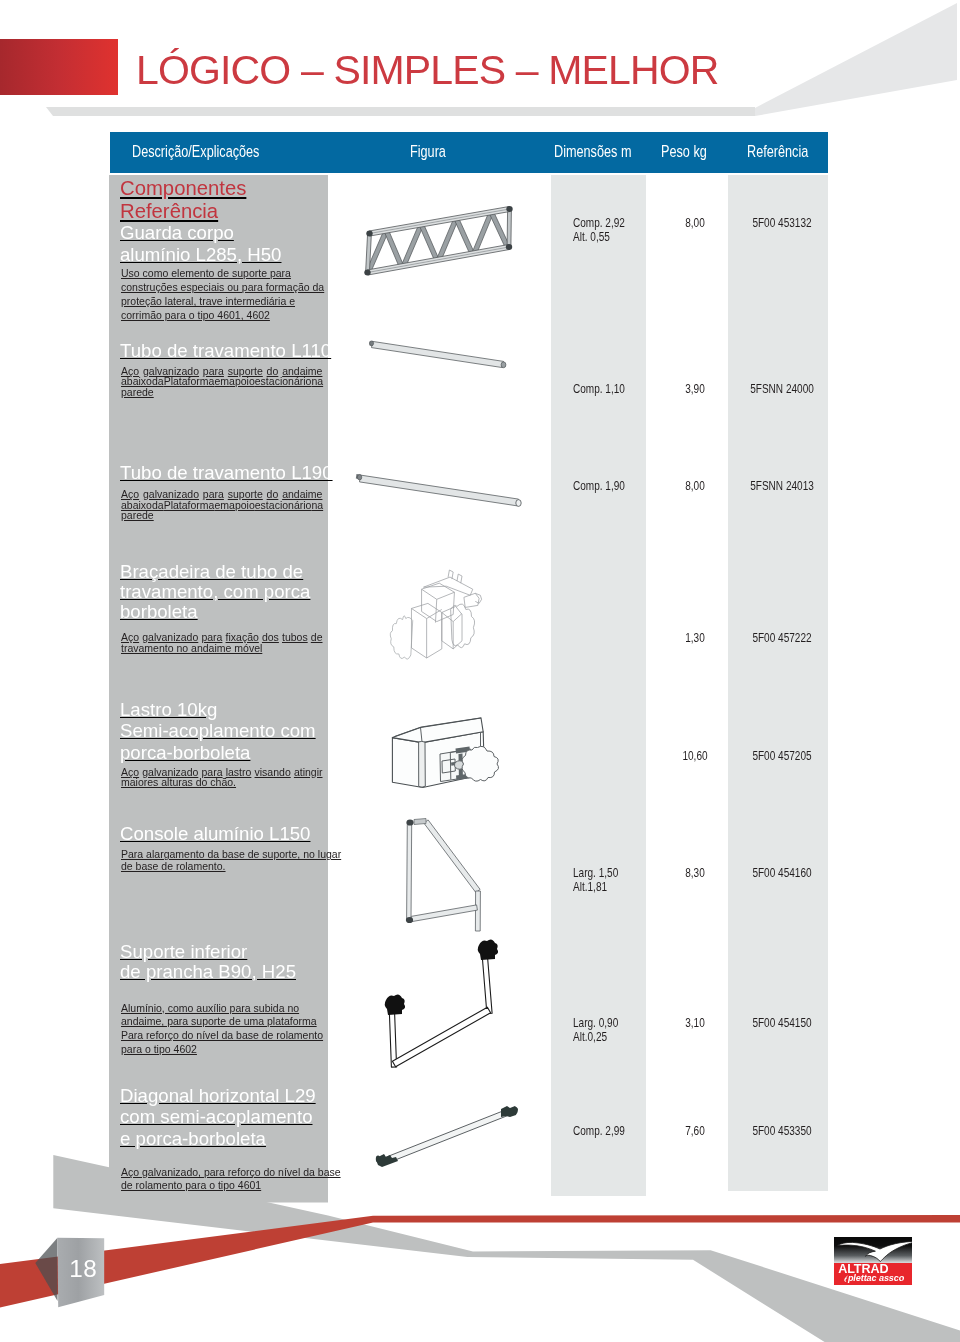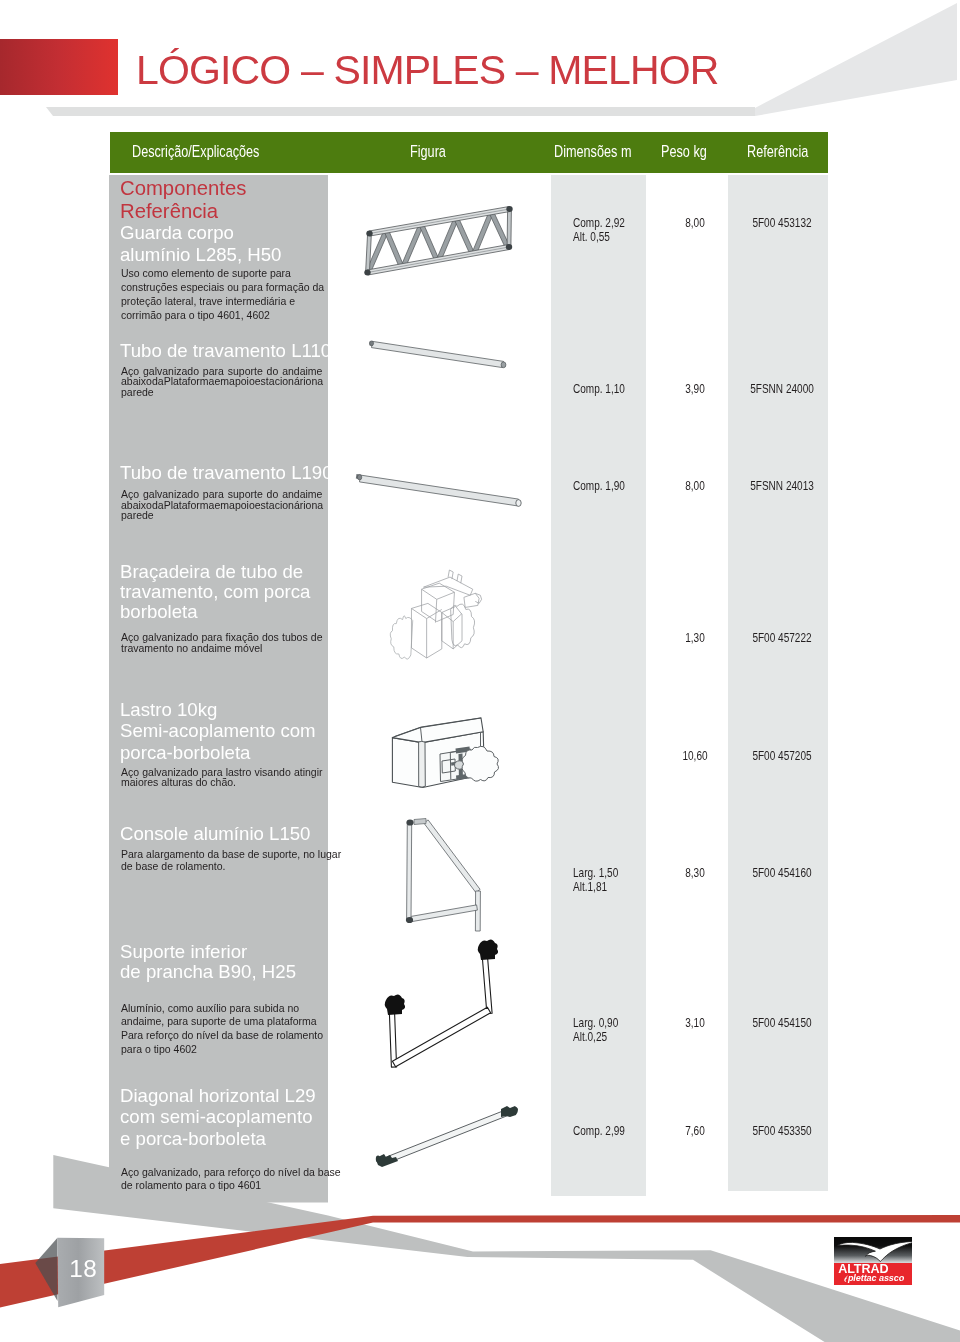--- a/index.html
+++ b/index.html
@@ -1,27 +1,27 @@
 <!DOCTYPE html>
 <html><head>
 <meta charset="utf-8">
 <style>
   html,body{margin:0;padding:0;}
   body{width:960px;height:1342px;background:#fff;font-family:"Liberation Sans",sans-serif;overflow:hidden;position:relative;}
   .page{position:absolute;left:0;top:0;width:875px;height:1342px;}
   svg.bg{position:absolute;left:0;top:0;width:960px;height:1342px;}
   .title{position:absolute;left:136px;top:48px;font-size:41px;color:#CC3A41;white-space:nowrap;line-height:44px;letter-spacing:-0.85px;}
-  .thead{position:absolute;left:110px;top:132px;width:718px;height:41px;background:#4d7c0f;}
+  .thead{position:absolute;left:110px;top:132px;width:718px;height:41px;background:#0369a1;}
   .th{position:absolute;color:#fff;font-size:16.8px;line-height:17px;white-space:nowrap;top:11px;transform:scaleX(0.755);transform-origin:0 0;}
   .th-desc{left:21.5px;}
   .th-fig{left:299.5px;}
   .th-dim{left:443.5px;}
   .th-peso{left:550.5px;}
   .th-ref{left:636.5px;}
-  .cell-desc{position:absolute;left:120.2px;width:215px;}
+  .cell-desc{position:absolute;left:120.2px;width:215px;text-decoration:underline;}
   .cat{display:table;color:#C1353F;font-size:20.5px;white-space:nowrap;transform:scaleX(0.99);transform-origin:0 0;}
   .hd{display:table;color:#fff;font-size:19px;white-space:nowrap;transform:scaleX(0.98);transform-origin:0 0;}
   .bd{color:#231F20;font-size:11px;line-height:14.8px;left:120.8px;}
   .bdl{display:table;transform:scaleX(0.955);transform-origin:0 0;white-space:nowrap;}
   .bd.just .bdl{white-space:nowrap;display:flex;justify-content:space-between;}
   .bd.just .bdl.lastline{display:block;}
   .num{position:absolute;color:#231F20;font-size:13.4px;line-height:14.0px;white-space:nowrap;transform:scaleX(0.75);transform-origin:0 0;}
   .numdim{left:573px;}
   .numw{left:654px;width:109.3px;text-align:center;}
   .numr{left:732.3px;width:133.3px;text-align:center;}

